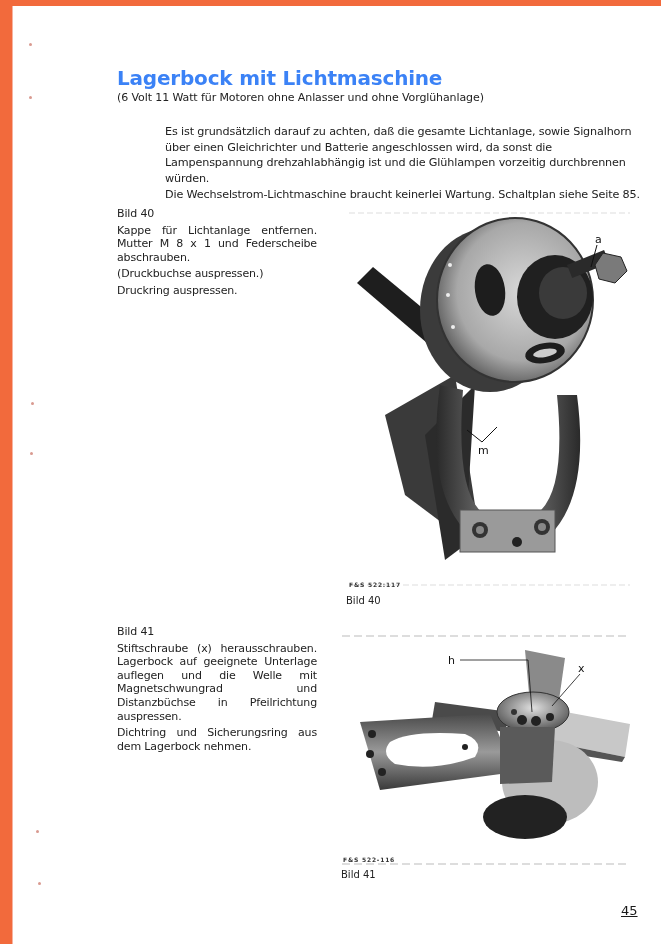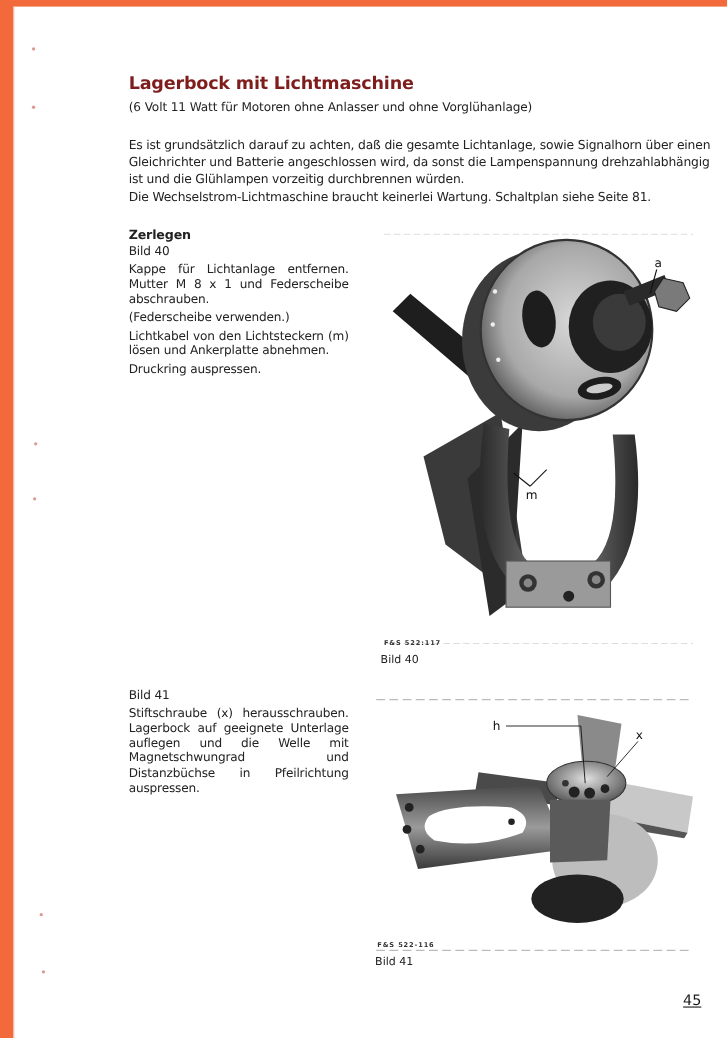--- a/index.html
+++ b/index.html
@@ -7,25 +7,25 @@
     body { position: relative; font-family: "DejaVu Sans", sans-serif; color: #1e1e1e; }
 
     .border-top { position: absolute; left: 0; top: 0; width: 661px; height: 6px; background: #f26a3c; }
     .border-left { position: absolute; left: 0; top: 0; width: 12px; height: 944px; background: #f26a3c; }
     .border-left-inner { position: absolute; left: 12px; top: 6px; width: 1px; height: 938px; background: #f7b3a0; }
 
     .punch { position: absolute; width: 3px; height: 3px; border-radius: 50%; background: #d99a90; }
 
     .page { position: absolute; left: 0; top: 0; width: 661px; height: 944px; }
 
-    .title { position: absolute; left: 117px; top: 66px; font-size: 16px; font-weight: bold; letter-spacing: -0.2px; color: #7f1d1d; }
+    .title { position: absolute; left: 117px; top: 66px; font-size: 20px; font-weight: bold; letter-spacing: -0.2px; color: #3b82f6; }
     .subtitle { position: absolute; left: 117px; top: 91px; font-size: 11px; color: #222; letter-spacing: -0.1px; }
 
     .intro { position: absolute; left: 117px; top: 124px; width: 530px; font-size: 11.2px; line-height: 15.5px; color: #222; letter-spacing: -0.15px; }
-    .intro p { margin-bottom: 0; }
+    .intro p { margin-bottom: 0; margin-left: 48px; }
     .intro p.last { margin-top: 1px; }
 
     .col-left { position: absolute; left: 117px; width: 200px; font-size: 11px; line-height: 13.6px; color: #222; letter-spacing: -0.15px; }
     .col-left p { margin-bottom: 3px; text-align: justify; }
     .col-left .heading { font-weight: bold; font-size: 11.5px; margin-bottom: 1px; text-align: left; }
     .col-left .bild { margin-bottom: 3px; text-align: left; }
 
     #sec1 { top: 207px; }
     #sec2 { top: 625px; }
 
@@ -58,29 +58,27 @@
   <span class="punch" style="left:31px;top:402px"></span>
   <span class="punch" style="left:30px;top:452px"></span>
   <span class="punch" style="left:36px;top:830px"></span>
   <span class="punch" style="left:38px;top:882px"></span>
 
   <h1 class="title">Lagerbock mit Lichtmaschine</h1>
   <div class="subtitle">(6 Volt 11 Watt für Motoren ohne Anlasser und ohne Vorglühanlage)</div>
 
   <div class="intro">
     <p>Es ist grundsätzlich darauf zu achten, daß die gesamte Lichtanlage, sowie Signalhorn über einen Gleichrichter und Batterie angeschlossen wird, da sonst die Lampenspannung drehzahlabhängig ist und die Glühlampen vorzeitig durchbrennen würden.</p>
-    <p class="last">Die Wechselstrom-Lichtmaschine braucht keinerlei Wartung. Schaltplan siehe Seite 81.</p>
+    <p class="last">Die Wechselstrom-Lichtmaschine braucht keinerlei Wartung. Schaltplan siehe Seite 85.</p>
   </div>
 
   <div class="col-left" id="sec1">
-    <div class="heading">Zerlegen</div>
     <div class="bild">Bild 40</div>
     <p>Kappe für Lichtanlage entfernen. Mutter M 8 x 1 und Federscheibe abschrauben.</p>
-    <p>(Federscheibe verwenden.)</p>
-    <p>Lichtkabel von den Lichtsteckern (m) lösen und Ankerplatte abnehmen.</p>
+    <p>(Druckbuchse auspressen.)</p>
     <p>Druckring auspressen.</p>
   </div>
 
   <div class="figure" id="fig40">
     <svg width="290" height="385" viewBox="0 0 290 385">
       <defs>
         <radialGradient id="g40disc" cx="55%" cy="45%" r="60%">
           <stop offset="0%" stop-color="#d8d8d8"></stop>
           <stop offset="70%" stop-color="#a8a8a8"></stop>
           <stop offset="100%" stop-color="#555"></stop>
@@ -134,20 +132,21 @@
       <text class="label-letter" x="133" y="249">m</text>
       <line x1="4" y1="380" x2="285" y2="380" stroke="#ddd" stroke-width="1" stroke-dasharray="6 3"></line>
     </svg>
     <div class="fig-code">F&amp;S 522:117</div>
   </div>
   <div class="fig-caption cap40">Bild 40</div>
 
   <div class="col-left" id="sec2">
     <div class="bild">Bild 41</div>
     <p>Stiftschraube (x) herausschrauben. Lagerbock auf geeignete Unterlage auflegen und die Welle mit Magnetschwungrad und Distanzbüchse in Pfeilrichtung auspressen.</p>
+    <p>Dichtring und Sicherungsring aus dem Lagerbock nehmen.</p>
   </div>
 
   <div class="figure" id="fig41">
     <svg width="290" height="235" viewBox="0 0 290 235">
       <defs>
         <radialGradient id="g41hub" cx="50%" cy="40%" r="60%">
           <stop offset="0%" stop-color="#e0e0e0"></stop>
           <stop offset="100%" stop-color="#555"></stop>
         </radialGradient>
         <linearGradient id="g41frame" x1="0" y1="0" x2="0" y2="1">

